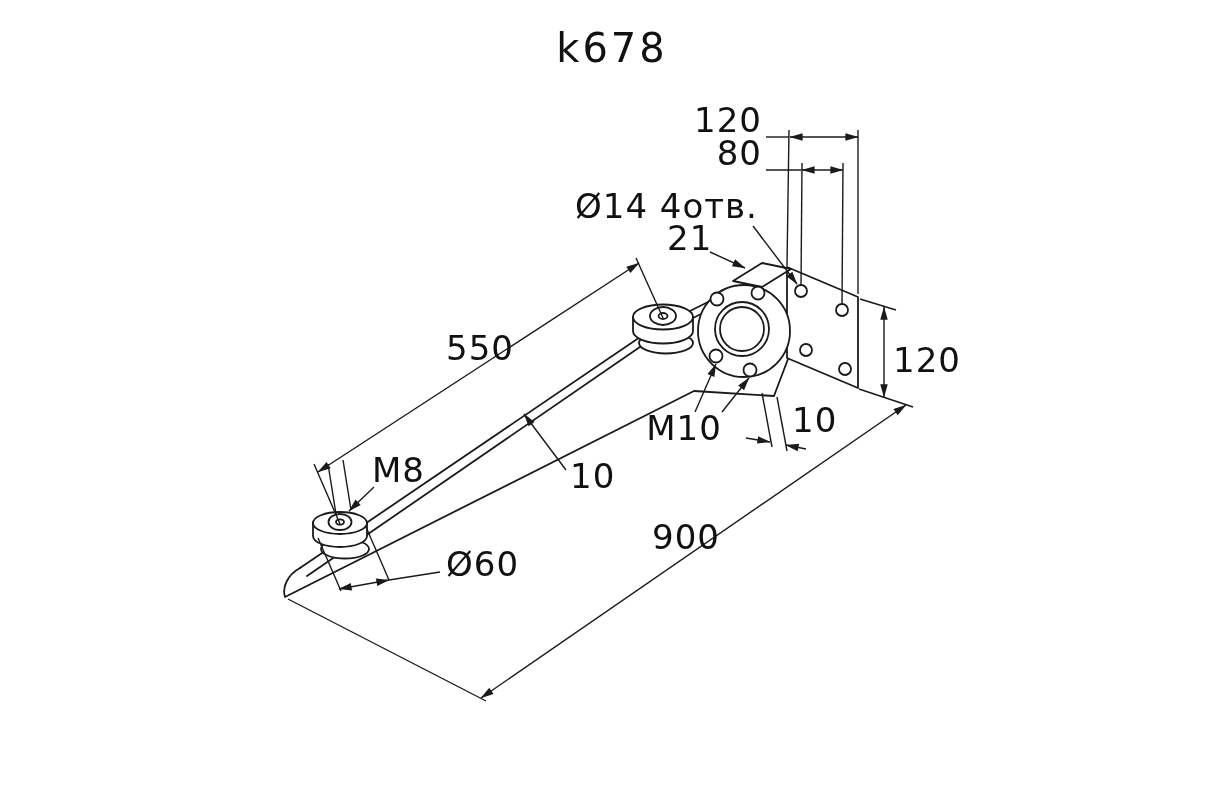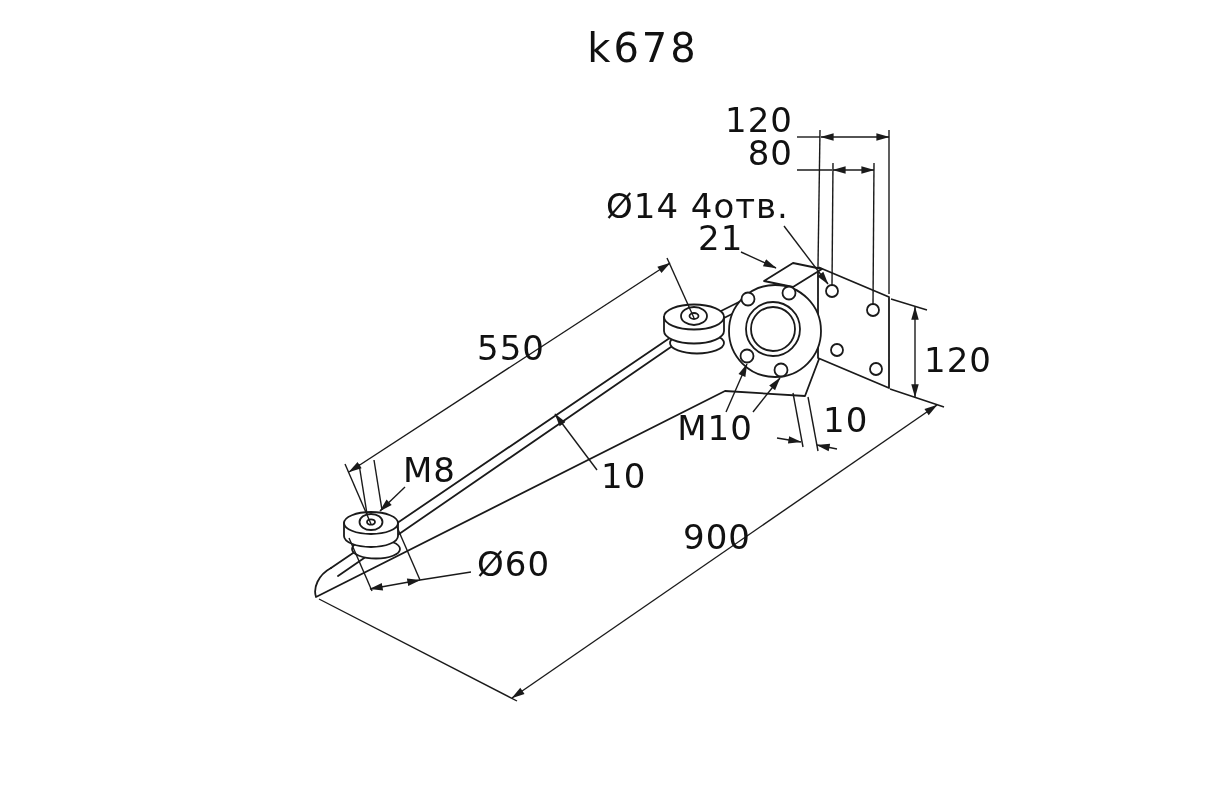--- a/index.html
+++ b/index.html
@@ -1,17 +1,17 @@
 <!DOCTYPE html>
 <html><head>
 <meta charset="utf-8">
 <style>
   html,body{margin:0;padding:0;background:#ffffff;}
   .stage{position:relative;width:995px;height:800px;background:#ffffff;overflow:hidden;
-         font-family:"DejaVu Sans", sans-serif;padding-left:31px;}
+         font-family:"DejaVu Sans", sans-serif;}
   svg{display:block;}
   .part{stroke:#1a1a1a;stroke-width:1.8;fill:none;stroke-linecap:round;stroke-linejoin:round;}
   .fillw{fill:#ffffff;}
   .dim{stroke:#1a1a1a;stroke-width:1.4;fill:none;stroke-linecap:butt;}
   .t{font-family:"DejaVu Sans", sans-serif;font-size:34px;fill:#111111;letter-spacing:1px;}
   .title{font-size:40px;letter-spacing:3px;}
   #arrow path{fill:#1a1a1a;}
 </style>
 </head>
 <body>

